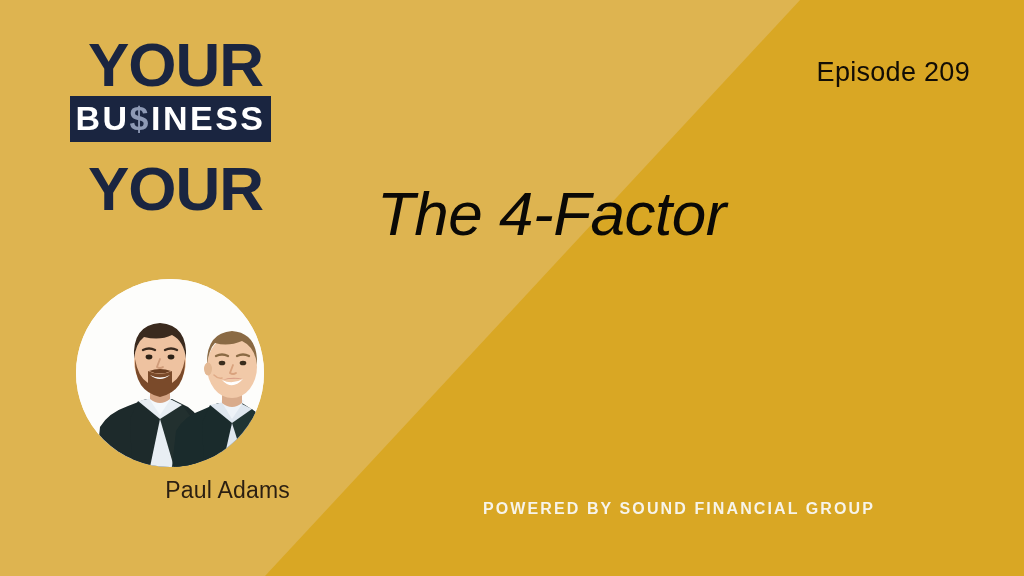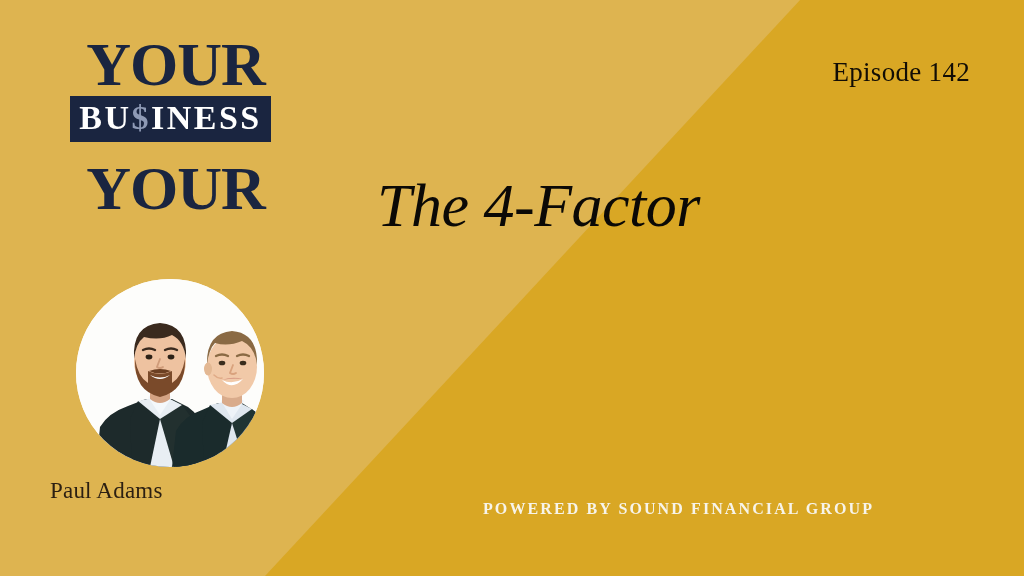--- a/index.html
+++ b/index.html
@@ -5,21 +5,21 @@
   html, body {
     margin: 0;
     padding: 0;
     background: #ffffff;
   }
   #cover {
     position: relative;
     width: 1024px;
     height: 576px;
     overflow: hidden;
-    font-family: Liberation Serif, serif;
+    font-family: Liberation Sans, sans-serif;
     background: #ec4899;
   }
 
   
   #bg-base {
     position: absolute;
     inset: 0;
     background: #deb450;
   }
   #bg-wedge {
@@ -75,21 +75,21 @@
     background: #fdfdfb;
   }
   #photo-svg { display: block; width: 188px; height: 188px; }
 
   
   #host-names {
     position: absolute;
     left: 50px;
     top: 477px;
     width: 240px;
-    text-align: left;
+    text-align: right;
     color: #2b1f12;
     font-size: 23px;
     font-weight: 400;
     line-height: 1.18;
     letter-spacing: 0.2px;
   }
 
   
   #episode-label {
     position: absolute;
@@ -108,21 +108,21 @@
     left: 377px;
     top: 166px;
     width: 560px;
     color: #0b0906;
     font-size: 62px;
     font-weight: 400;
     font-style: italic;
     line-height: 1.28;
     letter-spacing: -0.5px;
   }
-  #episode-title .title-line { display: block; white-space: nowrap; }
+  #episode-title .title-line { display: block; white-space: nowrap; margin-top: 8px; }
 
   
   #powered-by {
     position: absolute;
     left: 483px;
     top: 500px;
     color: #f7f4ea;
     font-size: 16px;
     font-weight: 700;
     letter-spacing: 2.1px;
@@ -218,21 +218,21 @@
       <path d="M157 86 L154 94 Q157 96 160 94" stroke="#d9a27d" stroke-width="1.8" fill="none" stroke-linecap="round"></path>
 
       <path d="M138 96 Q142 100 146 99" stroke="#e0ab87" stroke-width="1.6" fill="none" stroke-linecap="round"></path>
     </svg>
   </div>
 
   <div id="host-names">
     <div>Paul Adams</div>
   </div>
 
-  <div id="episode-label">Episode 142</div>
+  <div id="episode-label">Episode 209</div>
 
   <div id="episode-title">
     <span class="title-line">The 4-Factor</span>
   </div>
 
   <div id="powered-by">POWERED BY SOUND FINANCIAL GROUP</div>
 
 </div>
 
 </body></html>

